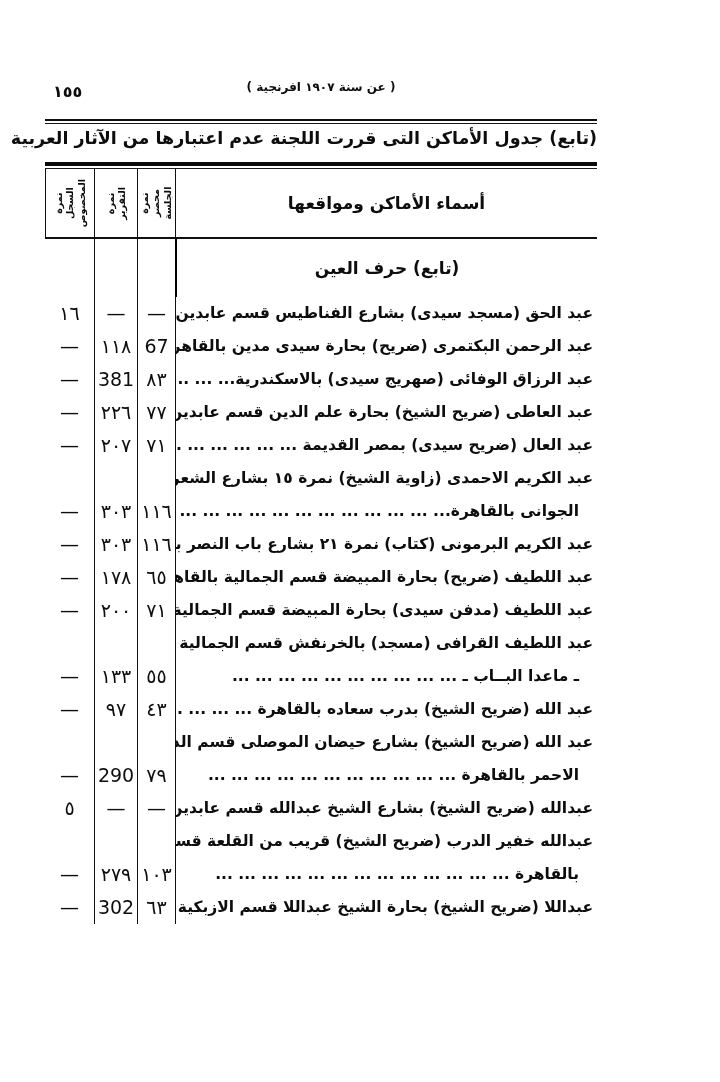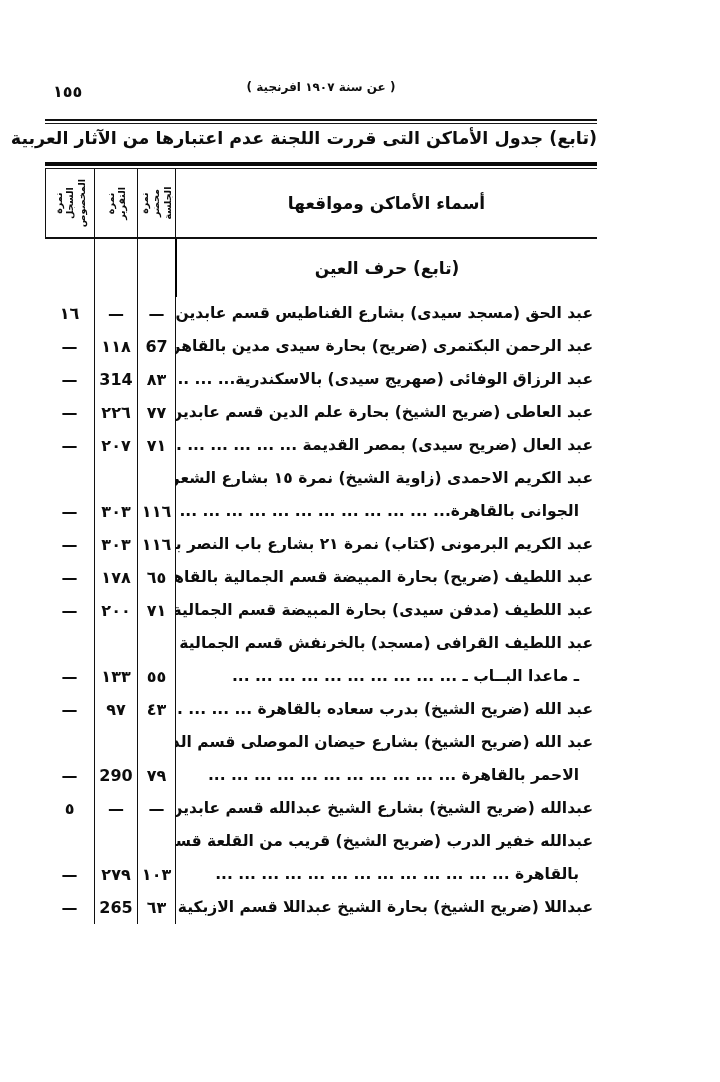--- a/index.html
+++ b/index.html
@@ -72,21 +72,21 @@
   .trow .name-c{
     border-left:1px solid #101010;
     padding-right:4px;
     font-weight:bold;font-size:15.5px;
     line-height:33px;
     white-space:nowrap;overflow:hidden;
   }
   .nline2{padding-right:14px;}
   .num-c{
     display:flex;align-items:flex-end;justify-content:center;
-    font-weight:bold;font-size:16px;line-height:33px;
+    font-weight:normal;font-size:19px;line-height:33px;
   }
   .num-c.b-left{border-left:1px solid #101010;}
 </style>
 </head>
 <body>
 
 <div class="page">
   <div class="content">
 
     <div class="page-header">
@@ -142,21 +142,21 @@
     <div class="num-c b-left">١١٨</div>
     <div class="num-c">—</div>
   </div>
 
   <div class="grid-row trow">
     <div class="name-c">
       <div class="nline1">عبد الرزاق الوفائى (صهريج سيدى) بالاسكندرية... ... ... ...</div>
 
     </div>
     <div class="num-c b-left">٨٣</div>
-    <div class="num-c b-left">314</div>
+    <div class="num-c b-left">381</div>
     <div class="num-c">—</div>
   </div>
 
   <div class="grid-row trow">
     <div class="name-c">
       <div class="nline1">عبد العاطى (ضريح الشيخ) بحارة علم الدين قسم عابدين بالقاهرة</div>
 
     </div>
     <div class="num-c b-left">٧٧</div>
     <div class="num-c b-left">٢٢٦</div>
@@ -262,20 +262,20 @@
     <div class="num-c b-left">٢٧٩</div>
     <div class="num-c">—</div>
   </div>
 
   <div class="grid-row trow">
     <div class="name-c">
       <div class="nline1">عبداللا (ضريح الشيخ) بحارة الشيخ عبداللا قسم الازبكية بالقاهرة</div>
 
     </div>
     <div class="num-c b-left">٦٣</div>
-    <div class="num-c b-left">265</div>
+    <div class="num-c b-left">302</div>
     <div class="num-c">—</div>
   </div>
 </div>
 
     </div>
   </div>
 </div>
 
 </body></html>

